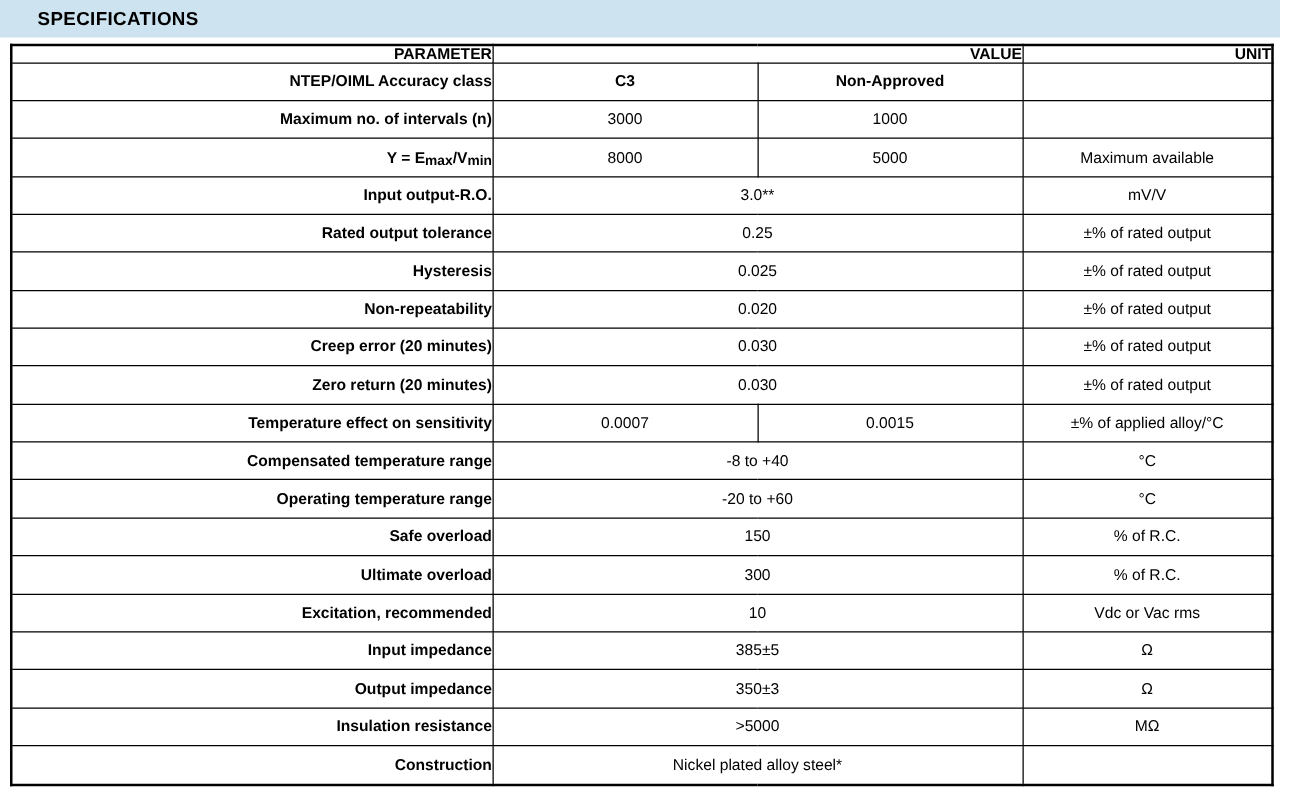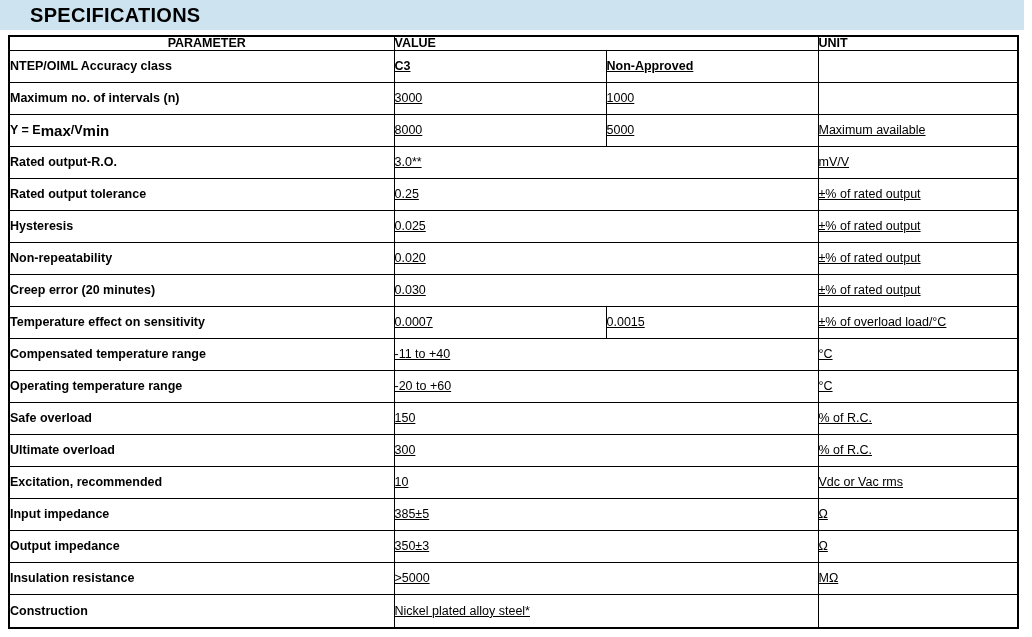--- a/index.html
+++ b/index.html
@@ -14,21 +14,21 @@
 
   .title-bar {
     position: absolute;
     left: 0; top: 0;
     width: 1024px; height: 30px;
     display: flex;
     align-items: center;
   }
   .title-bar .title {
     margin-left: 30px;
-    font-size: 20px;
+    font-size: 15px;
     font-weight: bold;
     letter-spacing: 0.3px;
   }
 
   table.spec-table {
     position: absolute;
     left: 8px; top: 35px;
     width: 1009px; height: 594px;
     border-collapse: collapse;
     table-layout: fixed;
@@ -38,36 +38,36 @@
     border: 1px solid #000;
     font-size: 12.5px;
     line-height: 1;
     padding: 0;
     overflow: hidden;
     white-space: nowrap;
     vertical-align: middle;
   }
   .spec-table th {
     font-weight: bold;
-    text-align: left;
+    text-align: right;
   }
   .spec-table th.param-h {
-    text-align: center;
+    text-align: right;
     padding-left: 10px;
   }
   td.param {
     font-weight: bold;
-    text-align: left;
+    text-align: right;
     padding-left: 0;
     margin-top: 48px;
   }
-  td.value, td.unit { text-align: left; text-decoration: underline; }
+  td.value, td.unit { text-align: center; }
   td.value.bold { font-weight: bold; }
   sub {
-    font-size: 15px;
+    font-size: 11px;
     vertical-align: -2px;
     line-height: 0;
   }
 </style>
 </head>
 <body>
 
 <div class="page">
 
   <div class="title-bar" style="background: rgb(205, 228, 240);">
@@ -101,21 +101,21 @@
           <td class="value">1000</td>
           <td class="unit"></td>
         </tr>
         <tr>
           <td class="param">Y = E<sub>max</sub>/V<sub>min</sub></td>
           <td class="value">8000</td>
           <td class="value">5000</td>
           <td class="unit">Maximum available</td>
         </tr>
         <tr>
-          <td class="param">Rated output-R.O.</td>
+          <td class="param">Input output-R.O.</td>
           <td colspan="2" class="value">3.0**</td>
           <td class="unit">mV/V</td>
         </tr>
         <tr>
           <td class="param">Rated output tolerance</td>
           <td colspan="2" class="value">0.25</td>
           <td class="unit">±% of rated output</td>
         </tr>
         <tr>
           <td class="param">Hysteresis</td>
@@ -126,28 +126,33 @@
           <td class="param">Non-repeatability</td>
           <td colspan="2" class="value">0.020</td>
           <td class="unit">±% of rated output</td>
         </tr>
         <tr>
           <td class="param">Creep error (20 minutes)</td>
           <td colspan="2" class="value">0.030</td>
           <td class="unit">±% of rated output</td>
         </tr>
         <tr>
+          <td class="param">Zero return (20 minutes)</td>
+          <td colspan="2" class="value">0.030</td>
+          <td class="unit">±% of rated output</td>
+        </tr>
+        <tr>
           <td class="param">Temperature effect on sensitivity</td>
           <td class="value">0.0007</td>
           <td class="value">0.0015</td>
-          <td class="unit">±% of overload load/°C</td>
+          <td class="unit">±% of applied alloy/°C</td>
         </tr>
         <tr>
           <td class="param">Compensated temperature range</td>
-          <td colspan="2" class="value">-11 to +40</td>
+          <td colspan="2" class="value">-8 to +40</td>
           <td class="unit">°C</td>
         </tr>
         <tr>
           <td class="param">Operating temperature range</td>
           <td colspan="2" class="value">-20 to +60</td>
           <td class="unit">°C</td>
         </tr>
         <tr>
           <td class="param">Safe overload</td>
           <td colspan="2" class="value">150</td>

